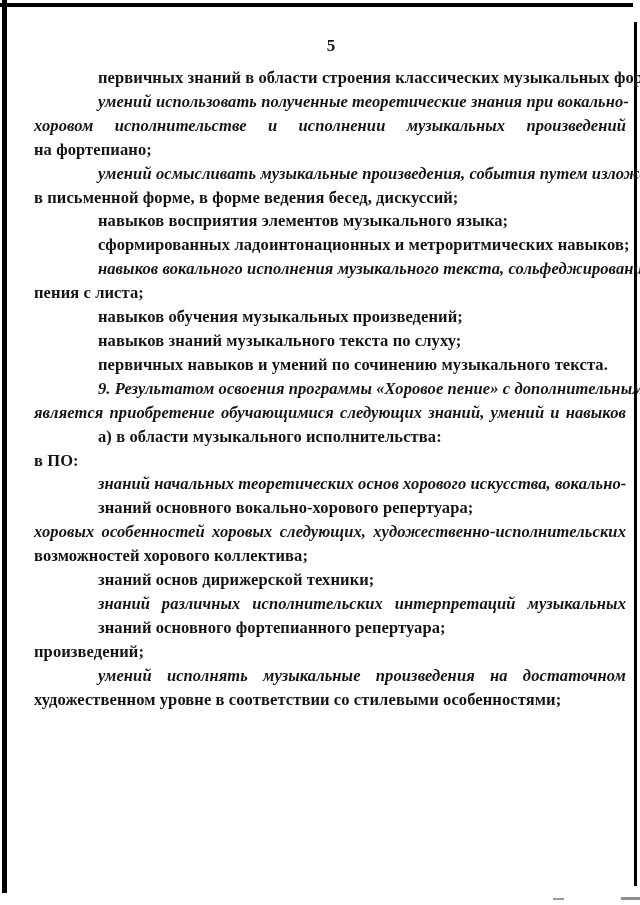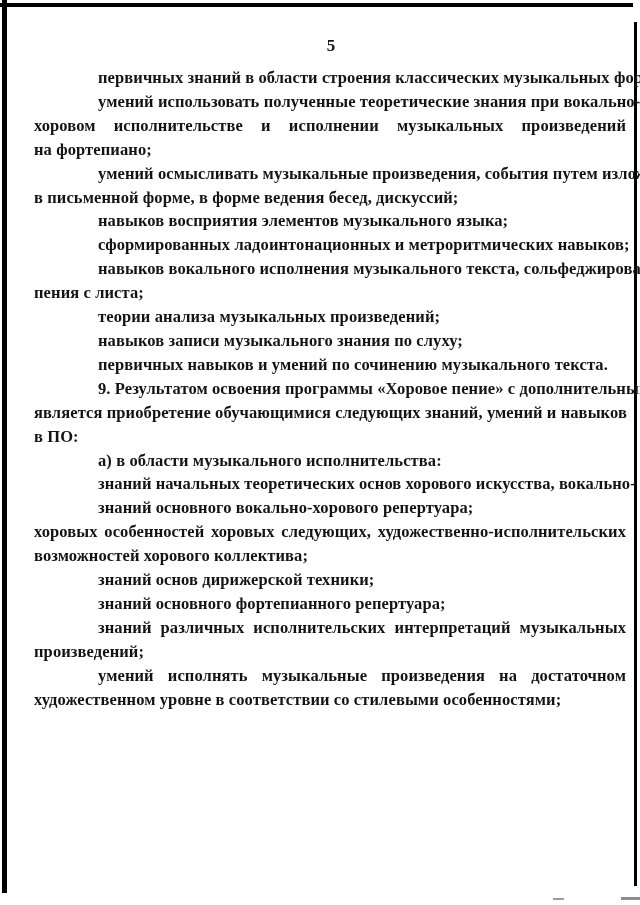--- a/index.html
+++ b/index.html
@@ -31,21 +31,21 @@
     position: absolute;
     left: 34px; top: 66px;
     width: 592px;
     font-size: 16.5px;
     line-height: 23.9px;
     font-weight: 600;
     letter-spacing: 0.1px;
   }
   .line { white-space: nowrap; }
   .line.first { padding-left: 64px; }
-  .line.j { text-align: justify; text-align-last: justify; }
+  .line.j { text-align: justify; text-align-last: justify; font-style: italic; }
 </style>
 </head>
 <body>
 
 <div class="page">
   <div class="border-top"></div>
   <div class="border-left"></div>
   <div class="border-right"></div>
   <div class="scan-dash-1"></div>
   <div class="scan-dash-2"></div>
@@ -56,31 +56,31 @@
       <div class="line first">первичных знаний в области строения классических музыкальных форм;</div>
       <div class="line first j">умений использовать полученные теоретические знания при вокально-</div>
       <div class="line j">хоровом исполнительстве и исполнении музыкальных произведений</div>
       <div class="line">на фортепиано;</div>
       <div class="line first j">умений осмысливать музыкальные произведения, события путем изложения</div>
       <div class="line">в письменной форме, в форме ведения бесед, дискуссий;</div>
       <div class="line first">навыков восприятия элементов музыкального языка;</div>
       <div class="line first">сформированных ладоинтонационных и метроритмических навыков;</div>
       <div class="line first j">навыков вокального исполнения музыкального текста, сольфеджирования,</div>
       <div class="line">пения с листа;</div>
-      <div class="line first">теории анализа музыкальных произведений;</div>
-      <div class="line first">навыков записи музыкального знания по слуху;</div>
+      <div class="line first">навыков обучения музыкальных произведений;</div>
+      <div class="line first">навыков знаний музыкального текста по слуху;</div>
       <div class="line first">первичных навыков и умений по сочинению музыкального текста.</div>
       <div class="line first j">9. Результатом освоения программы «Хоровое пение» с дополнительным</div>
       <div class="line j">является приобретение обучающимися следующих знаний, умений и навыков</div>
+      <div class="line first">а) в области музыкального исполнительства:</div>
       <div class="line">в ПО:</div>
-      <div class="line first">а) в области музыкального исполнительства:</div>
       <div class="line first j">знаний начальных теоретических основ хорового искусства, вокально-</div>
       <div class="line first">знаний основного вокально-хорового репертуара;</div>
       <div class="line j">хоровых особенностей хоровых следующих, художественно-исполнительских</div>
       <div class="line">возможностей хорового коллектива;</div>
       <div class="line first">знаний основ дирижерской техники;</div>
+      <div class="line first j">знаний различных исполнительских интерпретаций музыкальных</div>
       <div class="line first">знаний основного фортепианного репертуара;</div>
-      <div class="line first j">знаний различных исполнительских интерпретаций музыкальных</div>
       <div class="line">произведений;</div>
       <div class="line first j">умений исполнять музыкальные произведения на достаточном</div>
       <div class="line">художественном уровне в соответствии со стилевыми особенностями;</div>
     </div>
 </div>
 
 </body></html>

